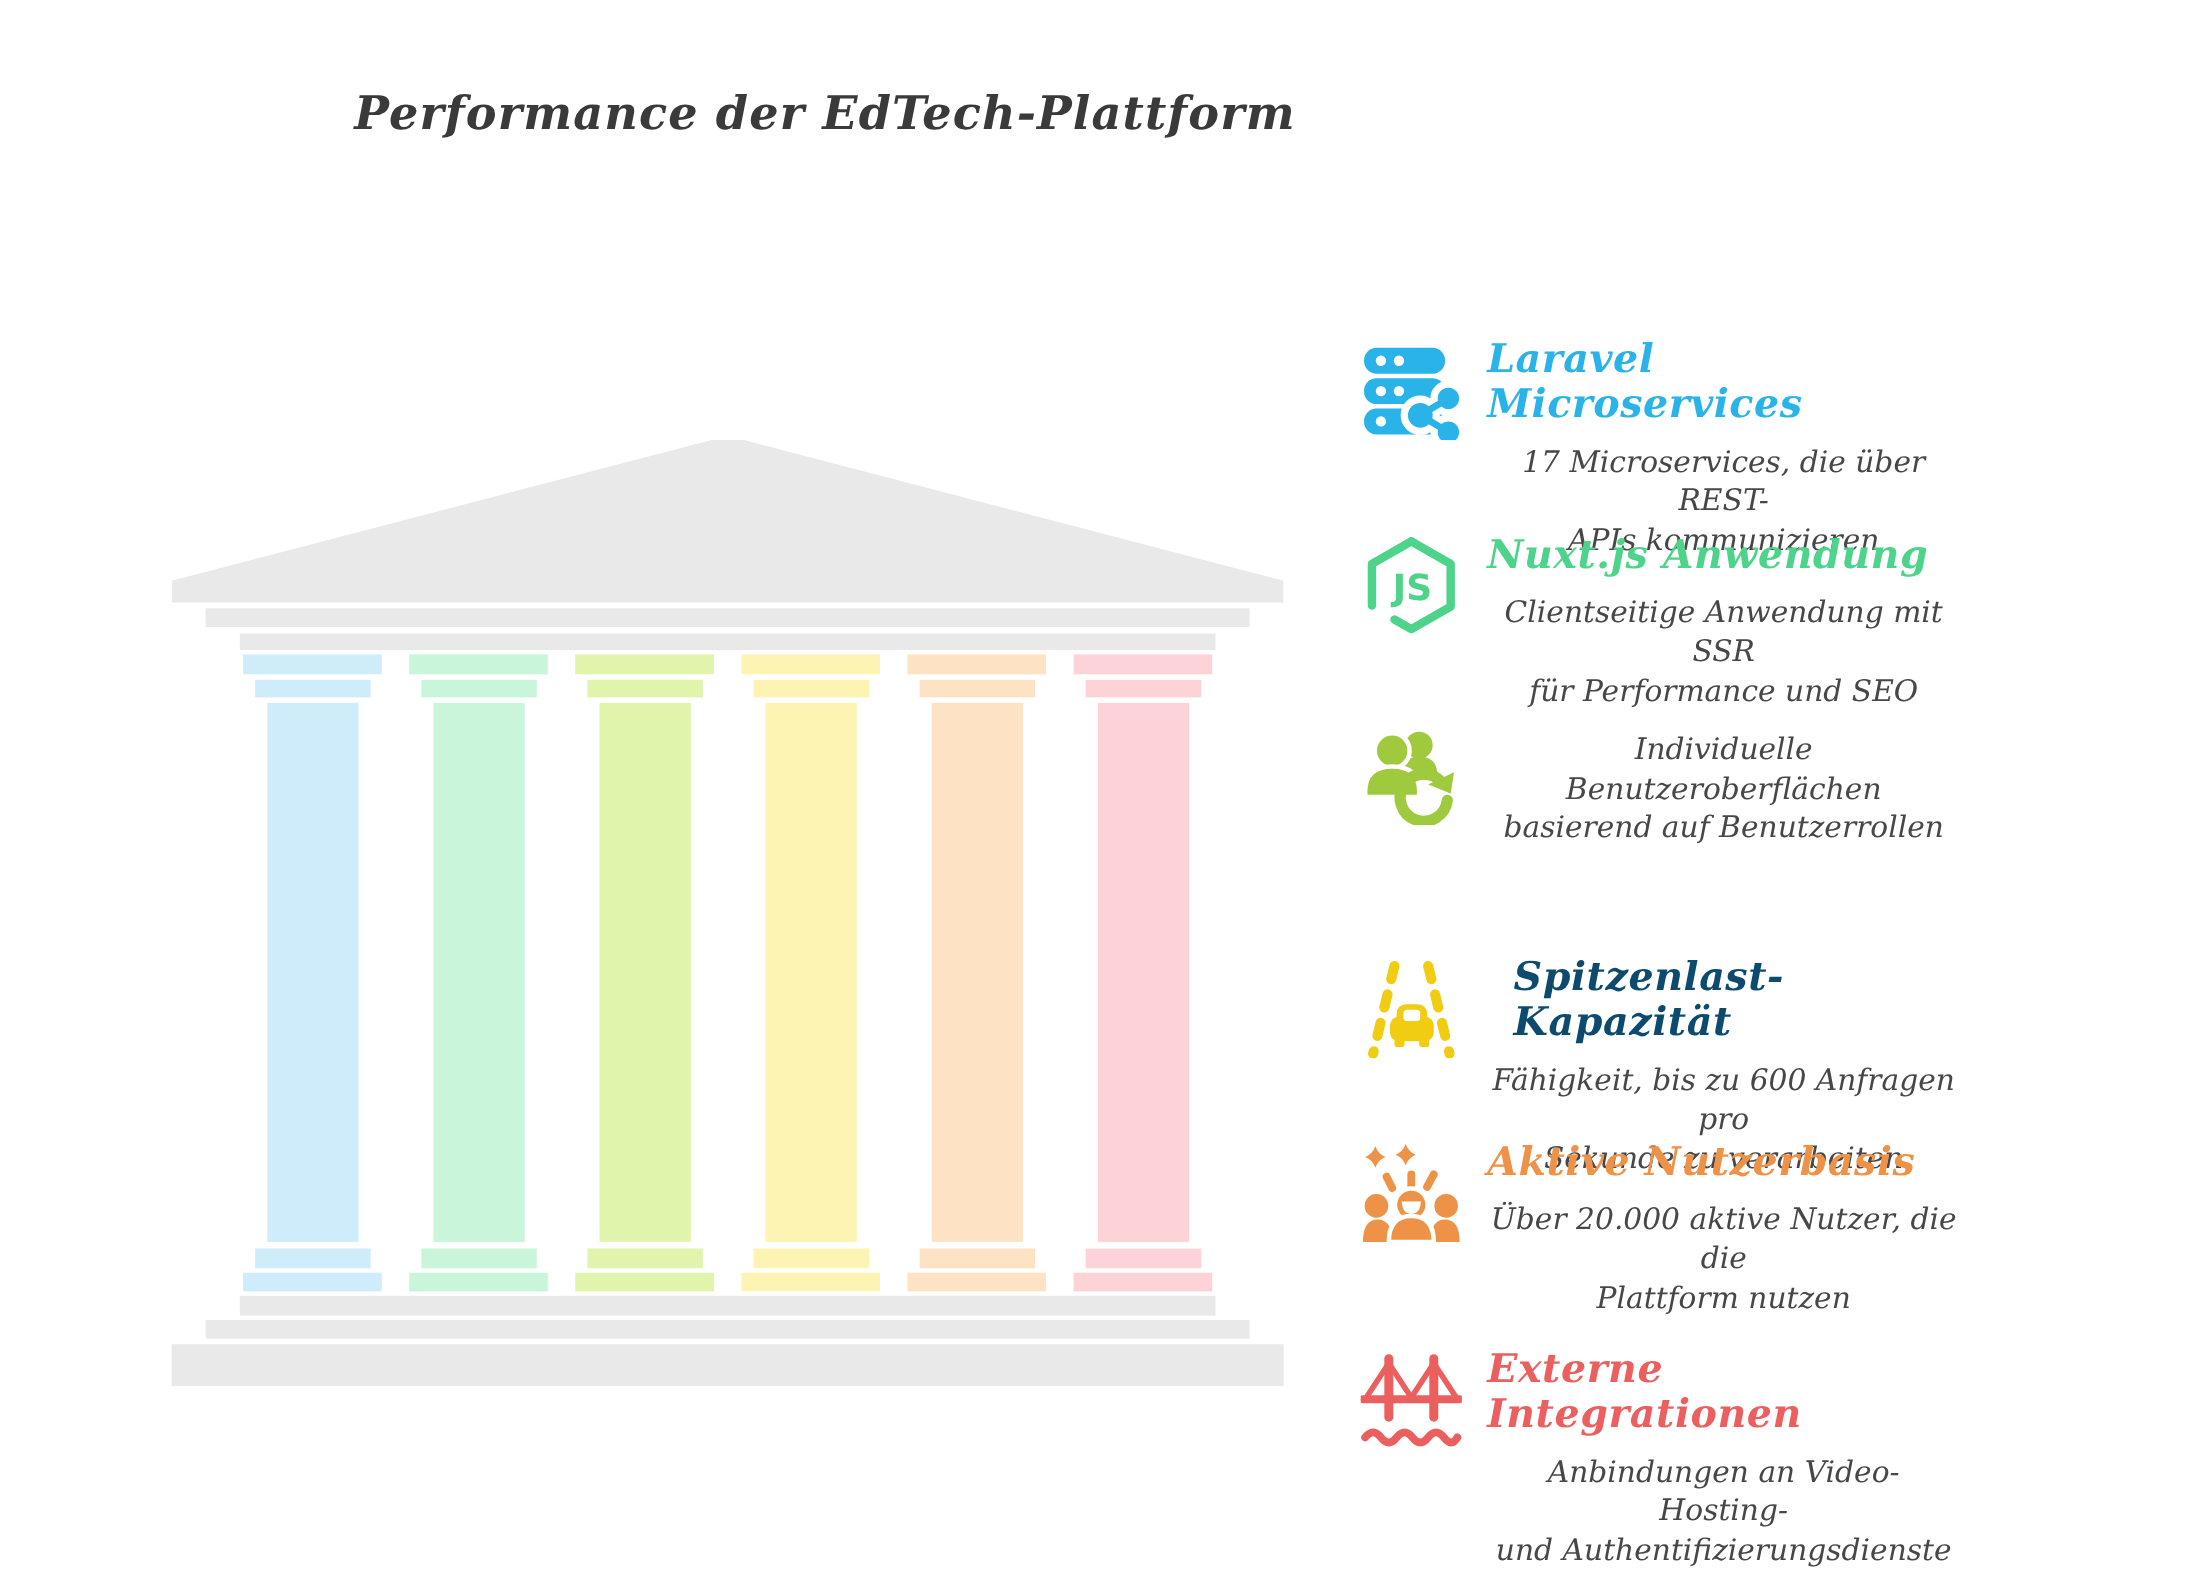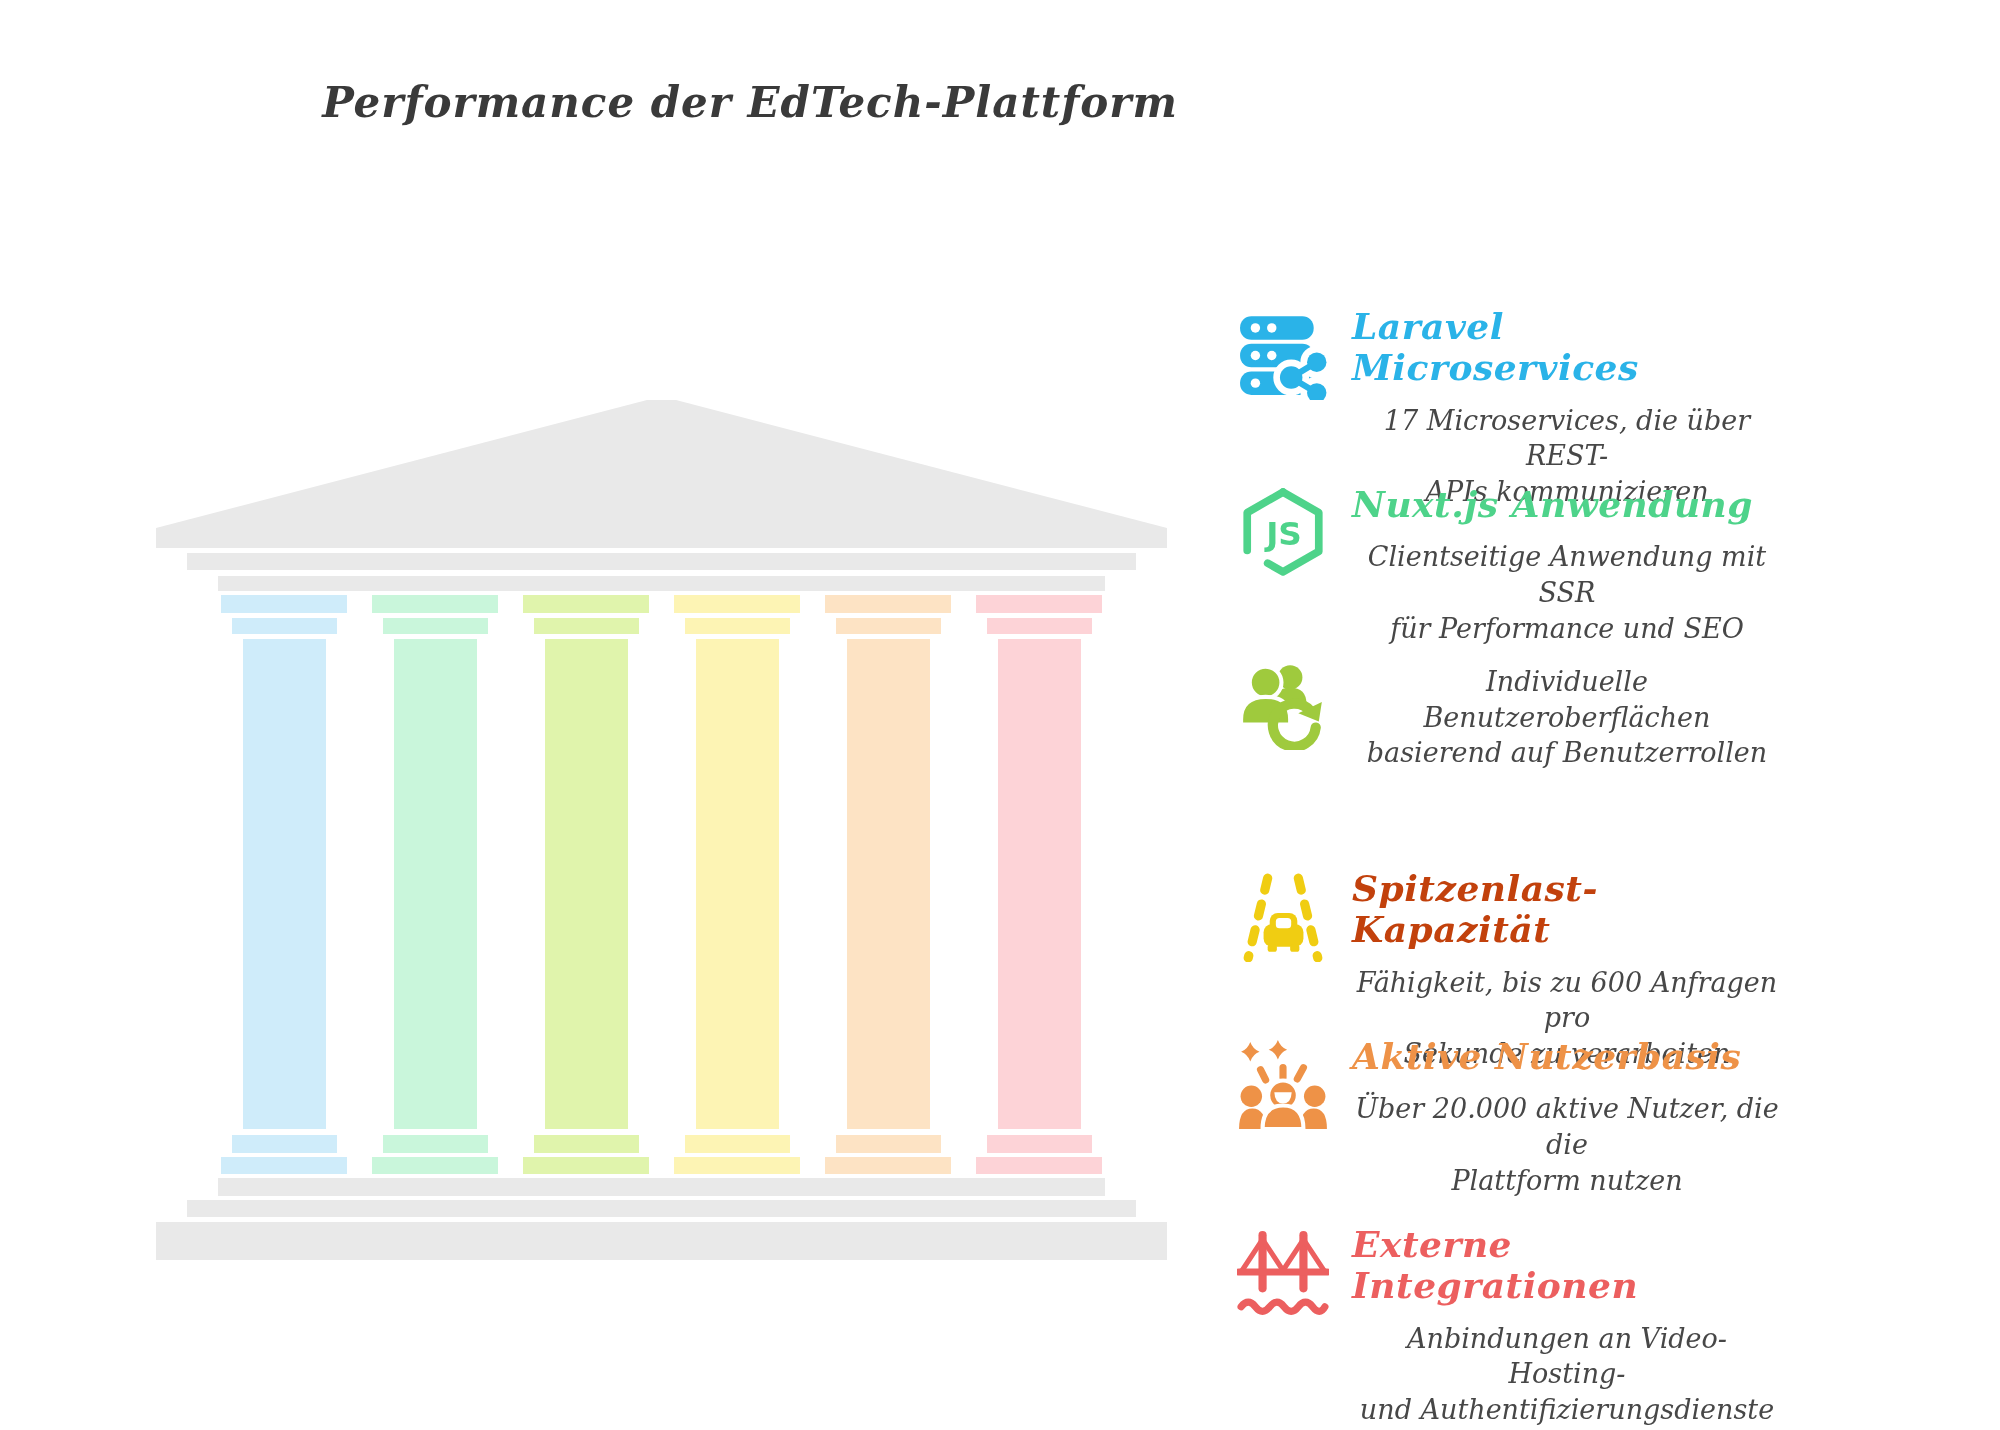--- a/index.html
+++ b/index.html
@@ -176,21 +176,21 @@
         <g fill="currentColor">
           <rect x="32" y="42" width="27" height="20" rx="8"></rect>
           <rect x="26" y="53" width="39" height="22" rx="8"></rect>
           <rect x="30" y="73" width="9" height="7" rx="2.5"></rect>
           <rect x="52" y="73" width="9" height="7" rx="2.5"></rect>
         </g>
         <rect x="38" y="47" width="15" height="10" rx="3.5" fill="#ffffff"></rect>
       </svg>
     </div>
     <div class="text">
-      <h2 class="f-title" style="color: #c2410c;">Spitzenlast-Kapazität</h2>
+      <h2 class="f-title" style="color: #0c4a6e; margin-left: 24px;">Spitzenlast-Kapazität</h2>
       <p class="f-desc">Fähigkeit, bis zu 600 Anfragen pro
 Sekunde zu verarbeiten</p>
     </div>
   </div>
 
   <div class="feature" style="top:1030px">
     <div class="iconbox" style="color: rgb(238, 146, 71);">
       <svg viewBox="0 0 90 90">
         <g fill="currentColor">
           <path d="M13 4 Q15.5 11 22 13.5 Q15.5 16 13 23 Q10.5 16 4 13.5 Q10.5 11 13 4 Z"></path>

